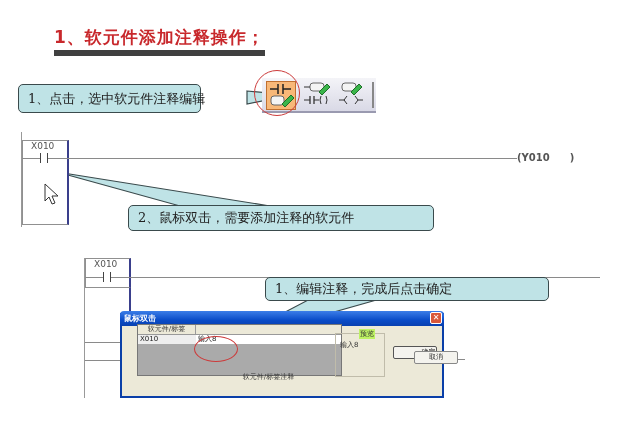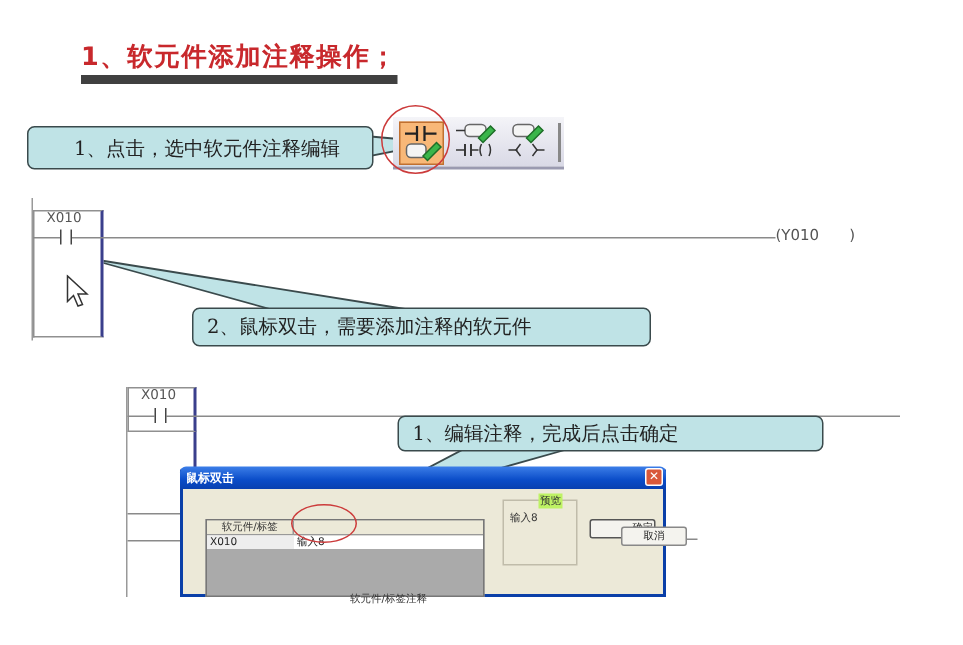--- a/index.html
+++ b/index.html
@@ -55,41 +55,41 @@
       box-sizing: border-box;
       border-left: 1px solid #909090;
       border-top: 1px solid #909090;
       border-bottom: 1px solid #909090;
       border-right: 2px solid #3a3f8c;
       background: #fff;
     }
     .rung { height: 1px; background: #8a8a8a; }
     .dev-label { font-size: 9px; color: #555; font-family: "DejaVu Sans", sans-serif; }
     .contact { width: 6px; height: 10px; border-left: 1px solid #444; border-right: 1px solid #444; background: #fff; }
-    .coil { font-size: 10px; color: #555; white-space: nowrap; font-family: "DejaVu Sans", sans-serif; }
+    .coil { font-size: 10px; color: #555; white-space: nowrap; font-family: "DejaVu Sans", sans-serif; font-weight: bold; }
 
     
     .dialog {
       left: 120px; top: 313px; width: 324px; height: 85px;
       background: #ece9d8; border: 2px solid #0a3fa8; border-top: none;
       box-sizing: border-box;
     }
     .dlg-title {
       left: 120px; top: 311px; width: 324px; height: 15px;
       background: linear-gradient(#3c7ee8, #0a4cc8 60%, #0840b0);
       border-radius: 4px 4px 0 0;
       color: #fff; font-size: 8px; font-weight: bold; box-sizing: border-box; padding-left: 4px; line-height: 15px;
     }
     .dlg-close {
       position: absolute; right: 2px; top: 1px; width: 12px; height: 12px; border-radius: 2px;
       background: #d9583a; border: 1px solid #fff; box-sizing: border-box;
       color: #fff; font-size: 8px; line-height: 10px; text-align: center;
     }
     .grid {
-      left: 137px; top: 346px; width: 186px; height: 52px;
+      left: 137px; top: 324px; width: 205px; height: 52px;
       background: #aaaaaa; border: 1px solid #777; box-sizing: border-box;
     }
     .grid-head { position: absolute; left: 0; top: 0; width: 100%; height: 9px; background: #ece9d8; border-bottom: 1px solid #999; display: flex; }
     .grid-head div { font-size: 7px; color: #333; line-height: 9px; text-align: center; box-sizing: border-box; }
     .grid-row { position: absolute; left: 0; top: 10px; width: 100%; height: 9px; background: #fff; display: flex; }
     .grid-row div { font-size: 7px; color: #222; line-height: 9px; box-sizing: border-box; padding-left: 2px; }
     .preview {
       left: 335px; top: 333px; width: 50px; height: 44px; border: 1px solid #c0bcaa; box-sizing: border-box;
     }
     .preview-legend { position: absolute; left: 23px; top: -5px; font-size: 7px; background: #bef264; color: #333; padding: 0 1px; }
@@ -110,21 +110,21 @@
 
 <svg class="abs tails" viewBox="0 0 642 430">
 
   <polygon points="247,91 292,95 247,104" fill="#bfe3e6" stroke="#3a4a4c" stroke-width="1.2"></polygon>
 
   <polygon points="57,172 180,206 270,206" fill="#bfe3e6" stroke="#3a4a4c" stroke-width="1.2"></polygon>
 
   <polygon points="228,342 310,299 380,299" fill="#bfe3e6" stroke="#3a4a4c" stroke-width="1.2"></polygon>
 </svg>
 
-<div class="abs callout" style="left:18px; top:84px; width:231px; height:29px;justify-content:center;">
+<div class="abs callout" style="left:18px; top:84px; width:183px; height:29px;">
   <span>1、点击，选中软元件注释编辑</span>
 </div>
 
 <div class="abs toolbar">
   <div class="tb-btn active" style="left:4px;">
     <svg width="28" height="27" viewBox="0 0 28 27">
       <line x1="3" y1="7" x2="11" y2="7" stroke="#222" stroke-width="1.5"></line>
       <line x1="11" y1="2" x2="11" y2="12" stroke="#222" stroke-width="1.5"></line>
       <line x1="16" y1="2" x2="16" y2="12" stroke="#222" stroke-width="1.5"></line>
       <line x1="16" y1="7" x2="24" y2="7" stroke="#222" stroke-width="1.5"></line>

